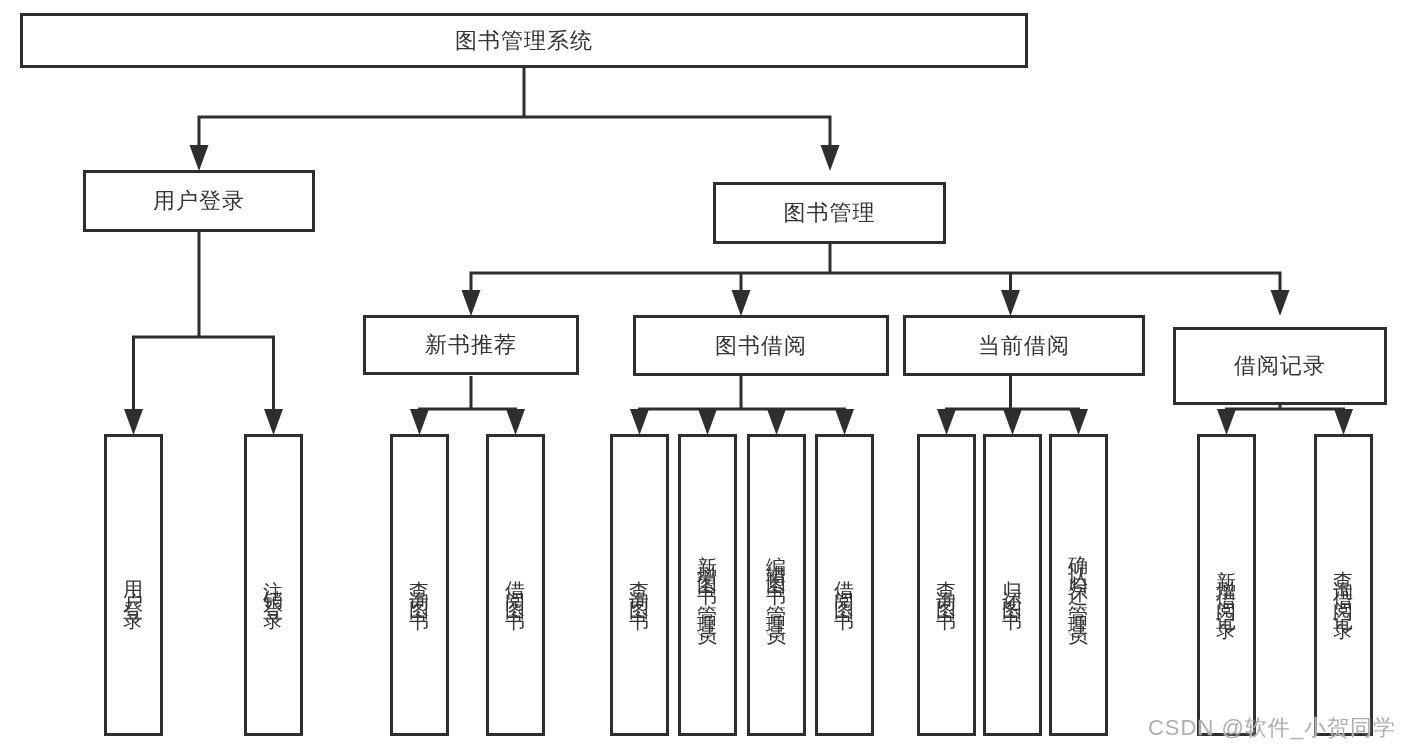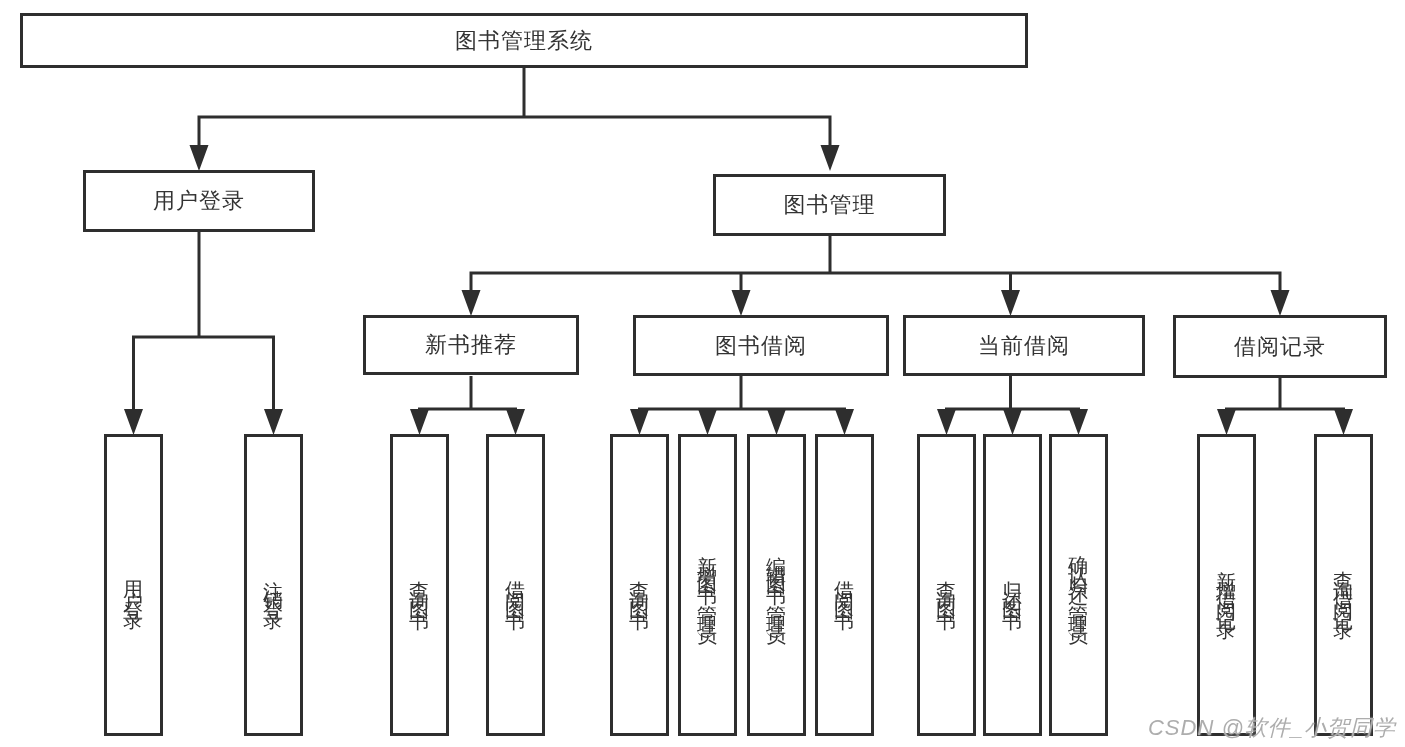--- a/index.html
+++ b/index.html
@@ -54,21 +54,20 @@
   .watermark{
     position:absolute;
     top:713px;
     right:9px;
     font-size:22px;
     color:var(--wm);
     text-shadow:0 0 2px #ffffff;
     z-index:3;
     letter-spacing:1px;
     white-space:nowrap;
-    font-style:italic;
   }
 </style>
 </head>
 <body>
 
 <div class="stage">
 
   <svg class="connectors" viewBox="0 0 1405 747" xmlns="http://www.w3.org/2000/svg">
     <path class="cline" d="
       M524 68 L524 117
@@ -115,34 +114,34 @@
       M1343.5 435 L1334 409 L1353 409 Z"></path>
   </svg>
 
   <div class="box hbox" style="left:20px;top:13px;width:1008px;height:55px">
     <span>图书管理系统</span>
   </div>
 
   <div class="box hbox" style="left:83px;top:170px;width:232px;height:62px">
     <span>用户登录</span>
   </div>
-  <div class="box hbox" style="left:713px;top:174px;width:233px;height:62px">
+  <div class="box hbox" style="left:713px;top:182px;width:233px;height:62px">
     <span>图书管理</span>
   </div>
 
   <div class="box hbox" style="left:363px;top:315px;width:216px;height:60px">
     <span>新书推荐</span>
   </div>
   <div class="box hbox" style="left:633px;top:315px;width:256px;height:61px">
     <span>图书借阅</span>
   </div>
   <div class="box hbox" style="left:903px;top:315px;width:242px;height:61px">
     <span>当前借阅</span>
   </div>
-  <div class="box hbox" style="left:1173px;top:315px;width:214px;height:63px">
+  <div class="box hbox" style="left:1173px;top:327px;width:214px;height:78px">
     <span>借阅记录</span>
   </div>
 
   <div class="box vbox" style="left:104px;top:434px;width:59px;height:302px">
     <span class="vtext">用户登录</span>
   </div>
   <div class="box vbox" style="left:244px;top:434px;width:59px;height:302px">
     <span class="vtext">注销登录</span>
   </div>
 

